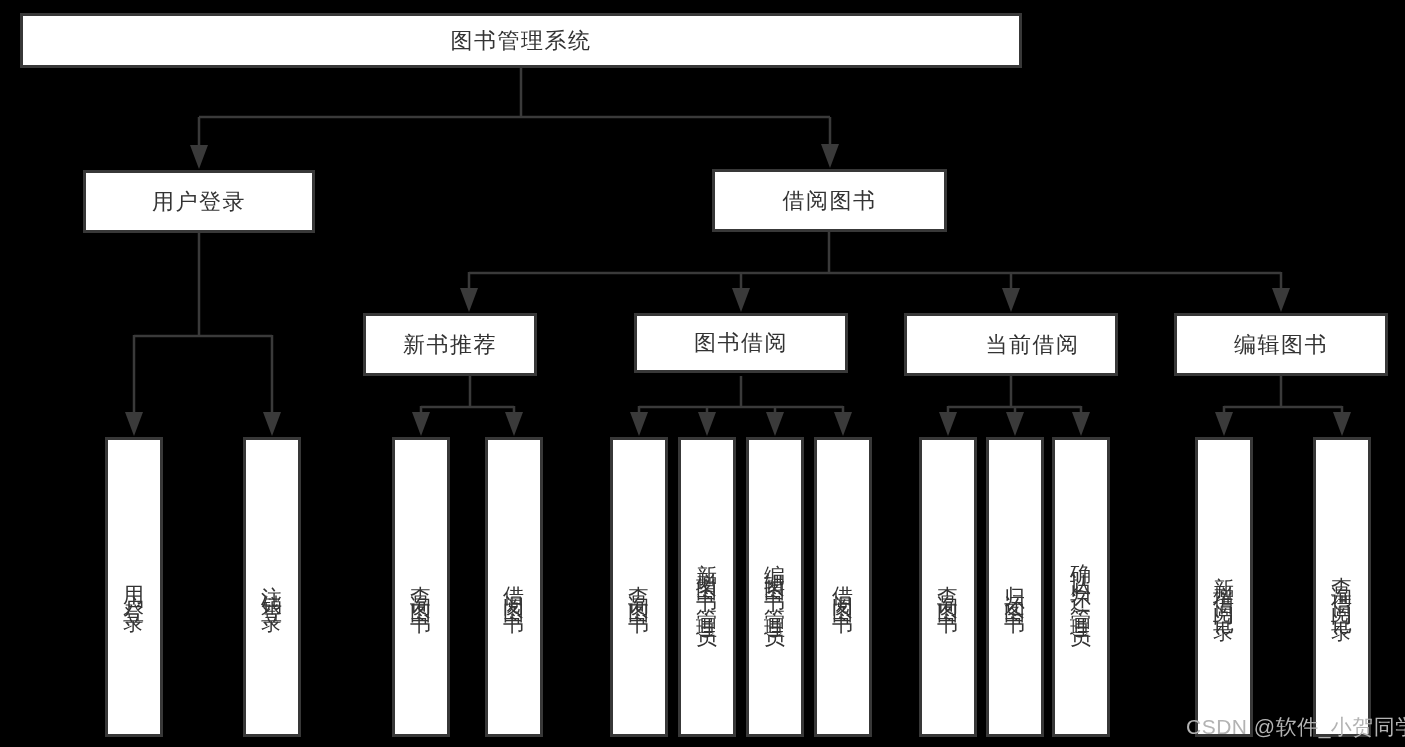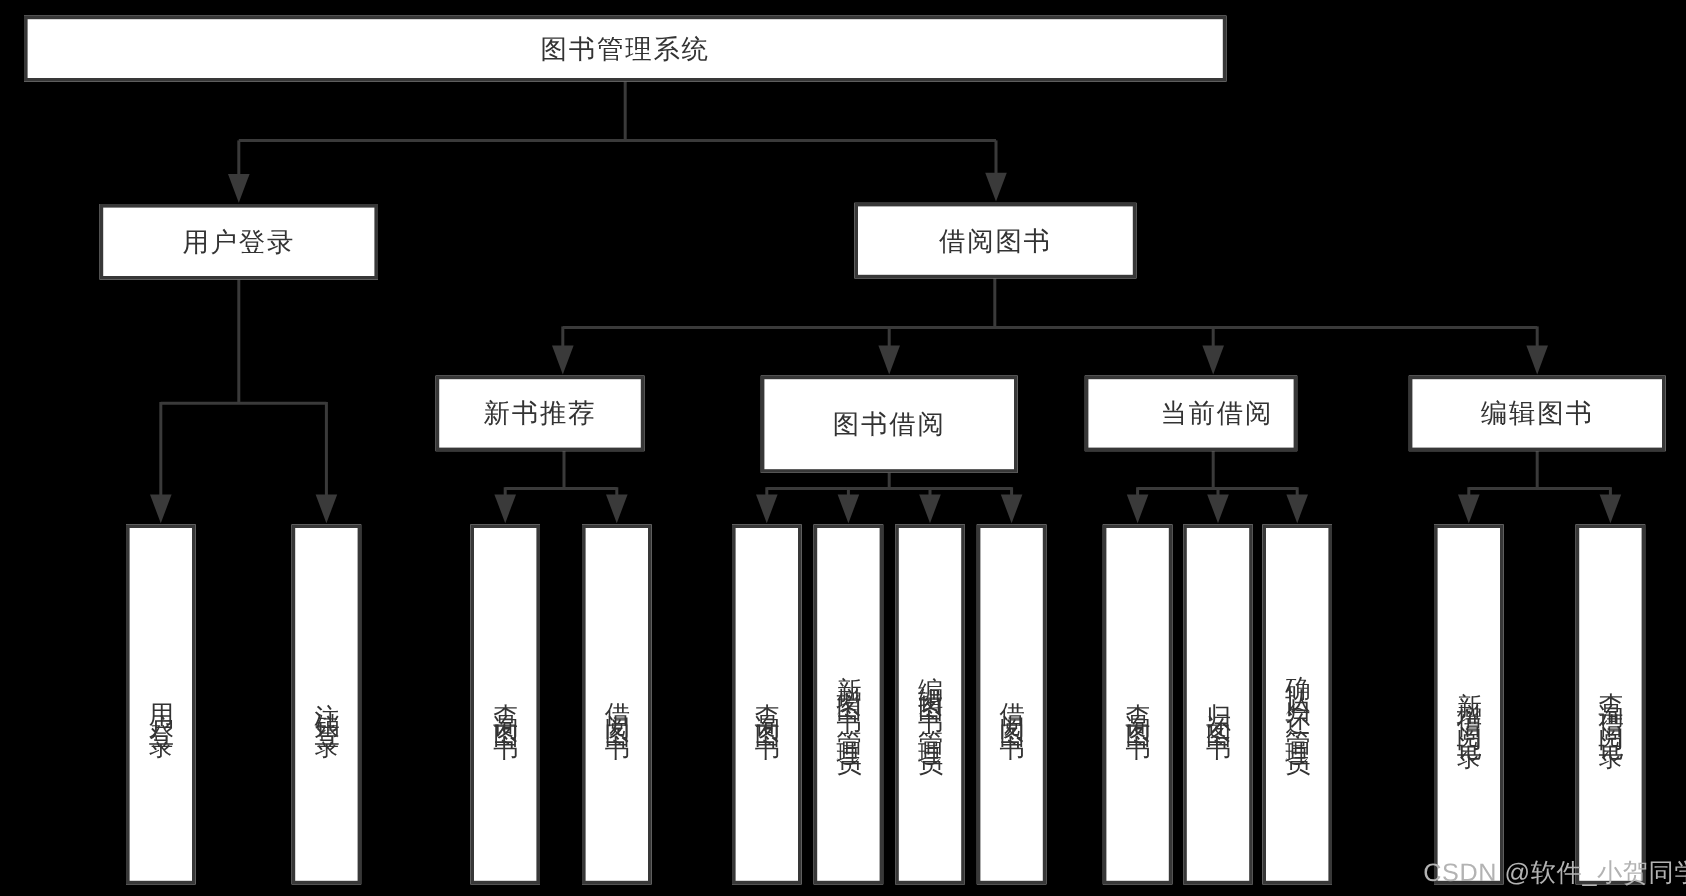--- a/index.html
+++ b/index.html
@@ -93,22 +93,22 @@
       <polygon points="1342,436 1333,412 1351,412"></polygon>
     </g>
   </svg>
 
   <div class="box hbox" style="left:20px;top:13px;width:1002px;height:55px;">图书管理系统</div>
 
   <div class="box hbox" style="left:83px;top:170px;width:232px;height:63px;">用户登录</div>
   <div class="box hbox" style="left:712px;top:169px;width:235px;height:63px;">借阅图书</div>
 
   <div class="box hbox" style="left:363px;top:313px;width:174px;height:63px;">新书推荐</div>
-  <div class="box hbox" style="left:634px;top:313px;width:214px;height:81px;">图书借阅</div>
-  <div class="box hbox" style="left:904px;top:313px;width:177px;height:63px;padding-left:43px;">当前借阅</div>
+  <div class="box hbox" style="left:634px;top:313px;width:214px;height:60px;">图书借阅</div>
+  <div class="box hbox" style="left:904px;top:313px;width:214px;height:63px;padding-left:43px;">当前借阅</div>
   <div class="box hbox" style="left:1174px;top:313px;width:214px;height:63px;">编辑图书</div>
 
   <div class="box leaf" style="left:105px;top:437px;width:58px;height:300px;">
     <span>用户登录</span>
   </div>
   <div class="box leaf" style="left:243px;top:437px;width:58px;height:300px;">
     <span>注销登录</span>
   </div>
 
   <div class="box leaf" style="left:392px;top:437px;width:58px;height:300px;">

